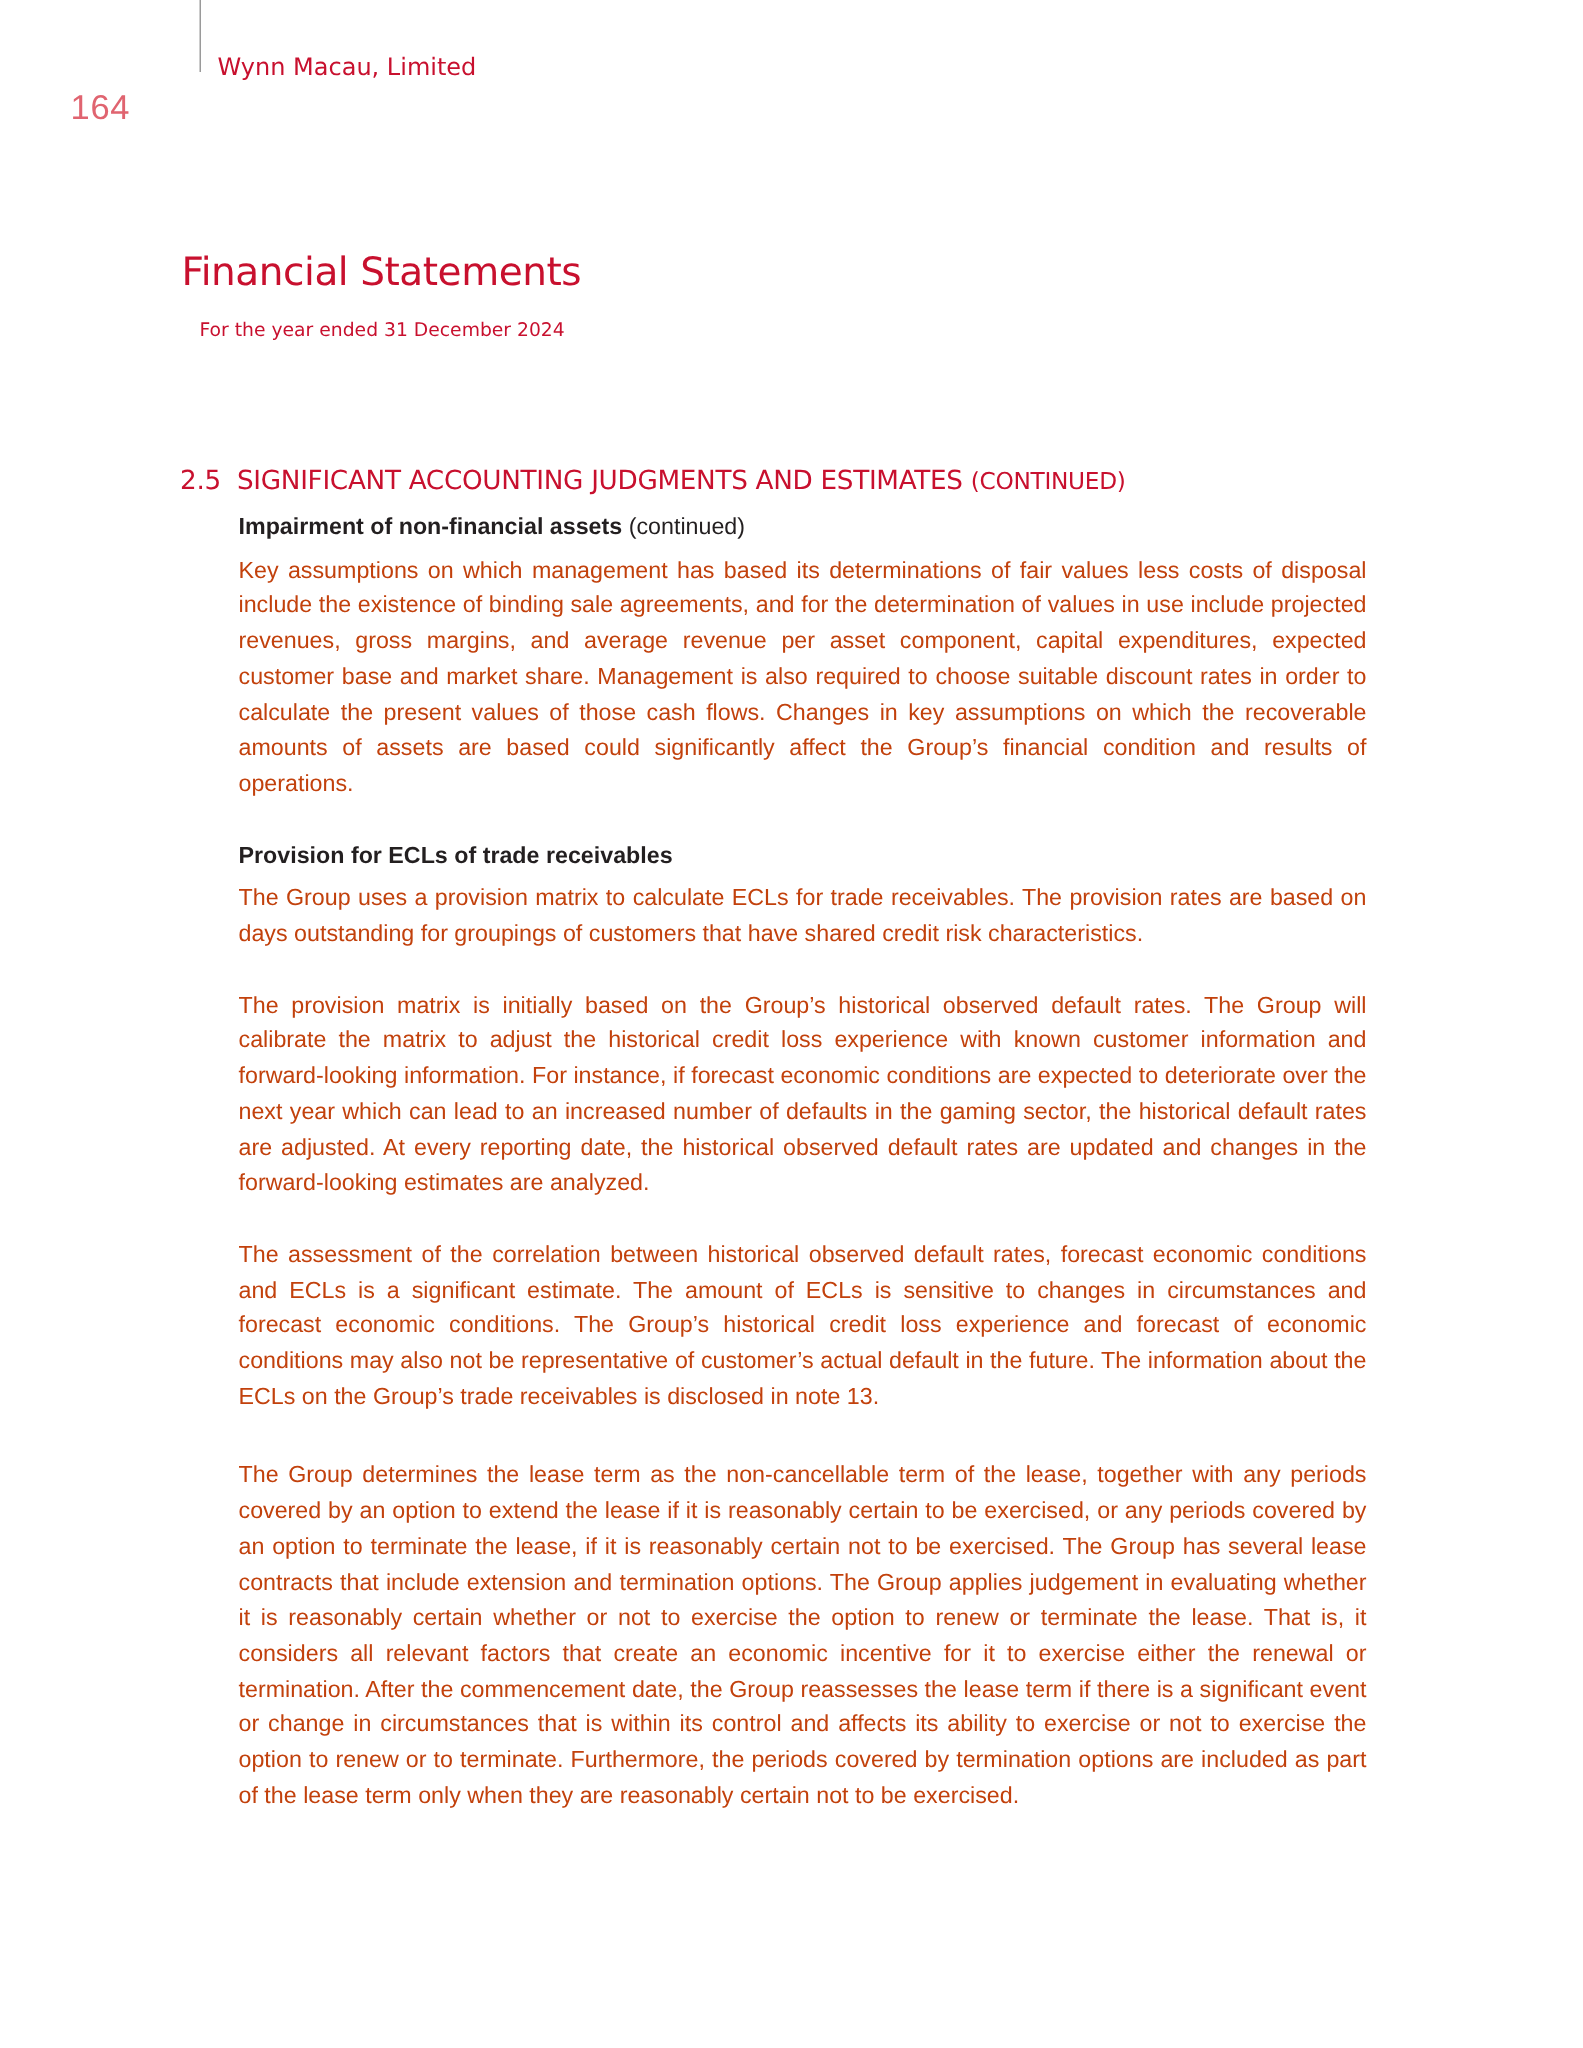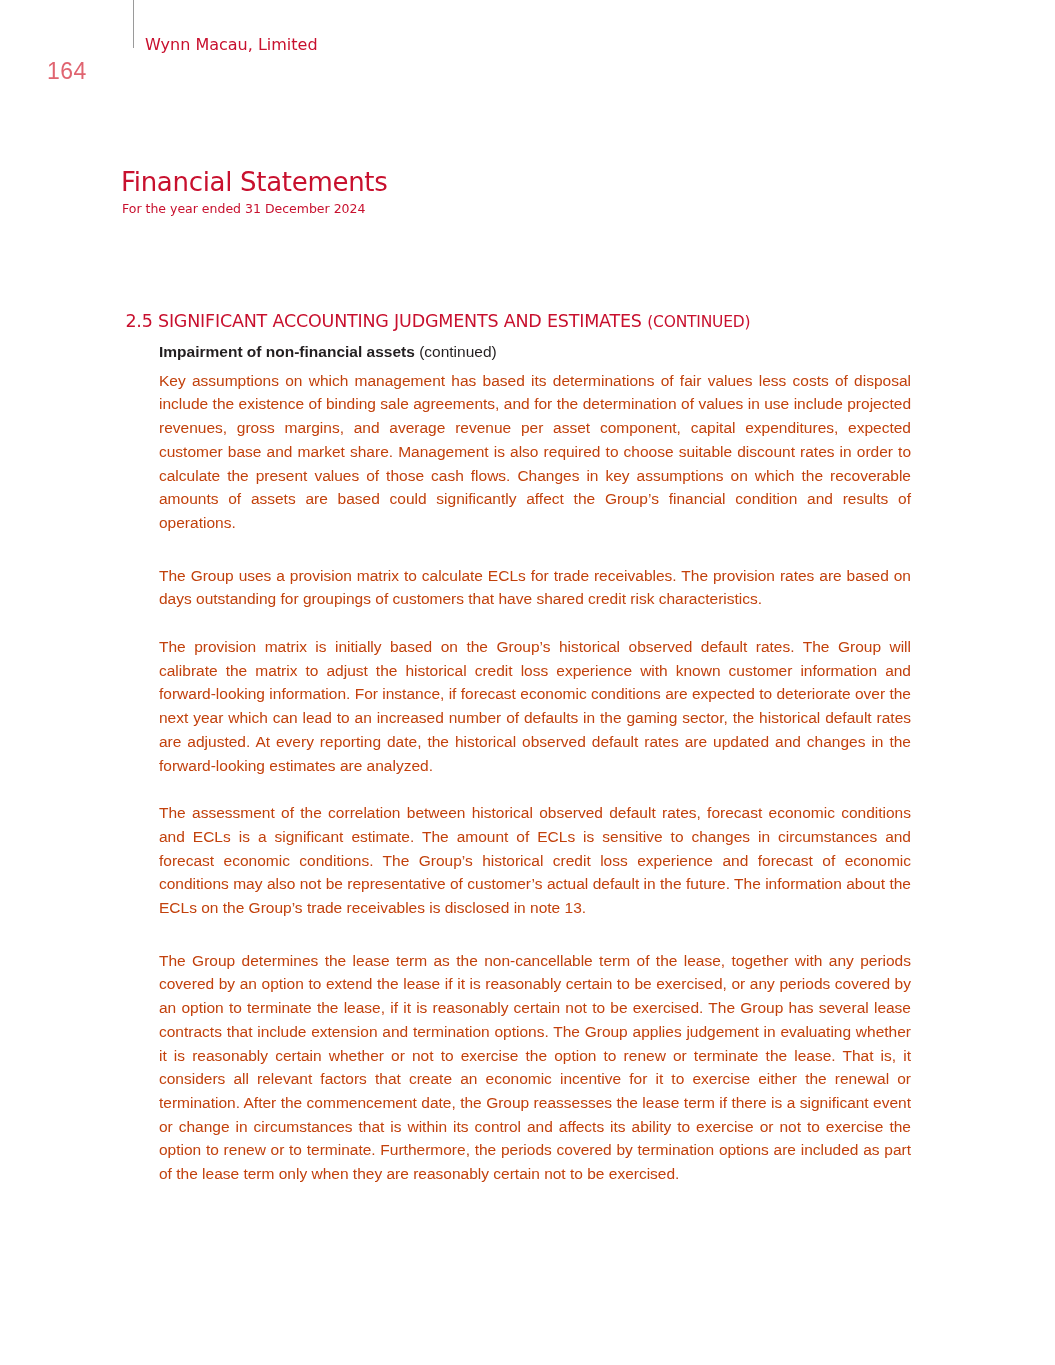--- a/index.html
+++ b/index.html
@@ -27,29 +27,29 @@
       font-size: 26px; color: #c8102e; line-height: 32px;
       font-family: "DejaVu Sans", sans-serif; font-weight: normal;
       margin: 0; letter-spacing: -0.3px;
     }
     .doc-subtitle {
       font-size: 17.5px; color: #c8102e; line-height: 24px;
       font-family: "DejaVu Sans", sans-serif; margin: 0; letter-spacing: -0.2px;
     }
     .doc-period {
       font-size: 12.5px; color: #c8102e; line-height: 20px;
-      font-family: "DejaVu Sans", sans-serif; margin: 1px;
+      font-family: "DejaVu Sans", sans-serif; margin: 12px;
     }
     .section-heading {
       position: absolute; left: 120px; top: 309px;
       font-size: 17.5px; color: #c8102e; line-height: 24px;
       font-family: "DejaVu Sans", sans-serif; letter-spacing: -0.2px;
       white-space: nowrap;
     }
-    .section-heading .num { display: inline-block; width: 38px; text-align: center; }
+    .section-heading .num { display: inline-block; width: 38px; }
     .section-heading .cont { font-size: 15.5px; }
     .content {
       position: absolute; left: 159px; top: 340px; width: 752px;
     }
     .subhead {
       font-family: "Liberation Sans", sans-serif;
       font-weight: bold; font-size: 15.5px; line-height: 23.7px; margin: 0;
       color: #231f20;
     }
     .subhead .cont { font-weight: normal; }
@@ -85,20 +85,21 @@
       <span>Impairment of non-financial assets</span>
       <span class="cont">(continued)</span>
     </p>
     <div class="gap-small"></div>
     <p class="para">Key assumptions on which management has based its determinations of fair values less costs of disposal include the existence of binding sale agreements, and for the determination of values in use include projected revenues, gross margins, and average revenue per asset component, capital expenditures, expected customer base and market share. Management is also required to choose suitable discount rates in order to calculate the present values of those cash flows. Changes in key assumptions on which the recoverable amounts of assets are based could significantly affect the Group’s financial condition and results of operations.</p>
   </div>
 
   <div class="gap-large"></div>
 
   <div>
+    <p class="subhead">Provision for ECLs of trade receivables</p>
     <div class="gap-small"></div>
     <p class="para">The Group uses a provision matrix to calculate ECLs for trade receivables. The provision rates are based on days outstanding for groupings of customers that have shared credit risk characteristics.</p>
     <div class="gap-large"></div>
     <p class="para">The provision matrix is initially based on the Group’s historical observed default rates. The Group will calibrate the matrix to adjust the historical credit loss experience with known customer information and forward-looking information. For instance, if forecast economic conditions are expected to deteriorate over the next year which can lead to an increased number of defaults in the gaming sector, the historical default rates are adjusted. At every reporting date, the historical observed default rates are updated and changes in the forward-looking estimates are analyzed.</p>
     <div class="gap-large"></div>
     <p class="para">The assessment of the correlation between historical observed default rates, forecast economic conditions and ECLs is a significant estimate. The amount of ECLs is sensitive to changes in circumstances and forecast economic conditions. The Group’s historical credit loss experience and forecast of economic conditions may also not be representative of customer’s actual default in the future. The information about the ECLs on the Group’s trade receivables is disclosed in note 13.</p>
   </div>
 
   <div class="gap-large"></div>
 

